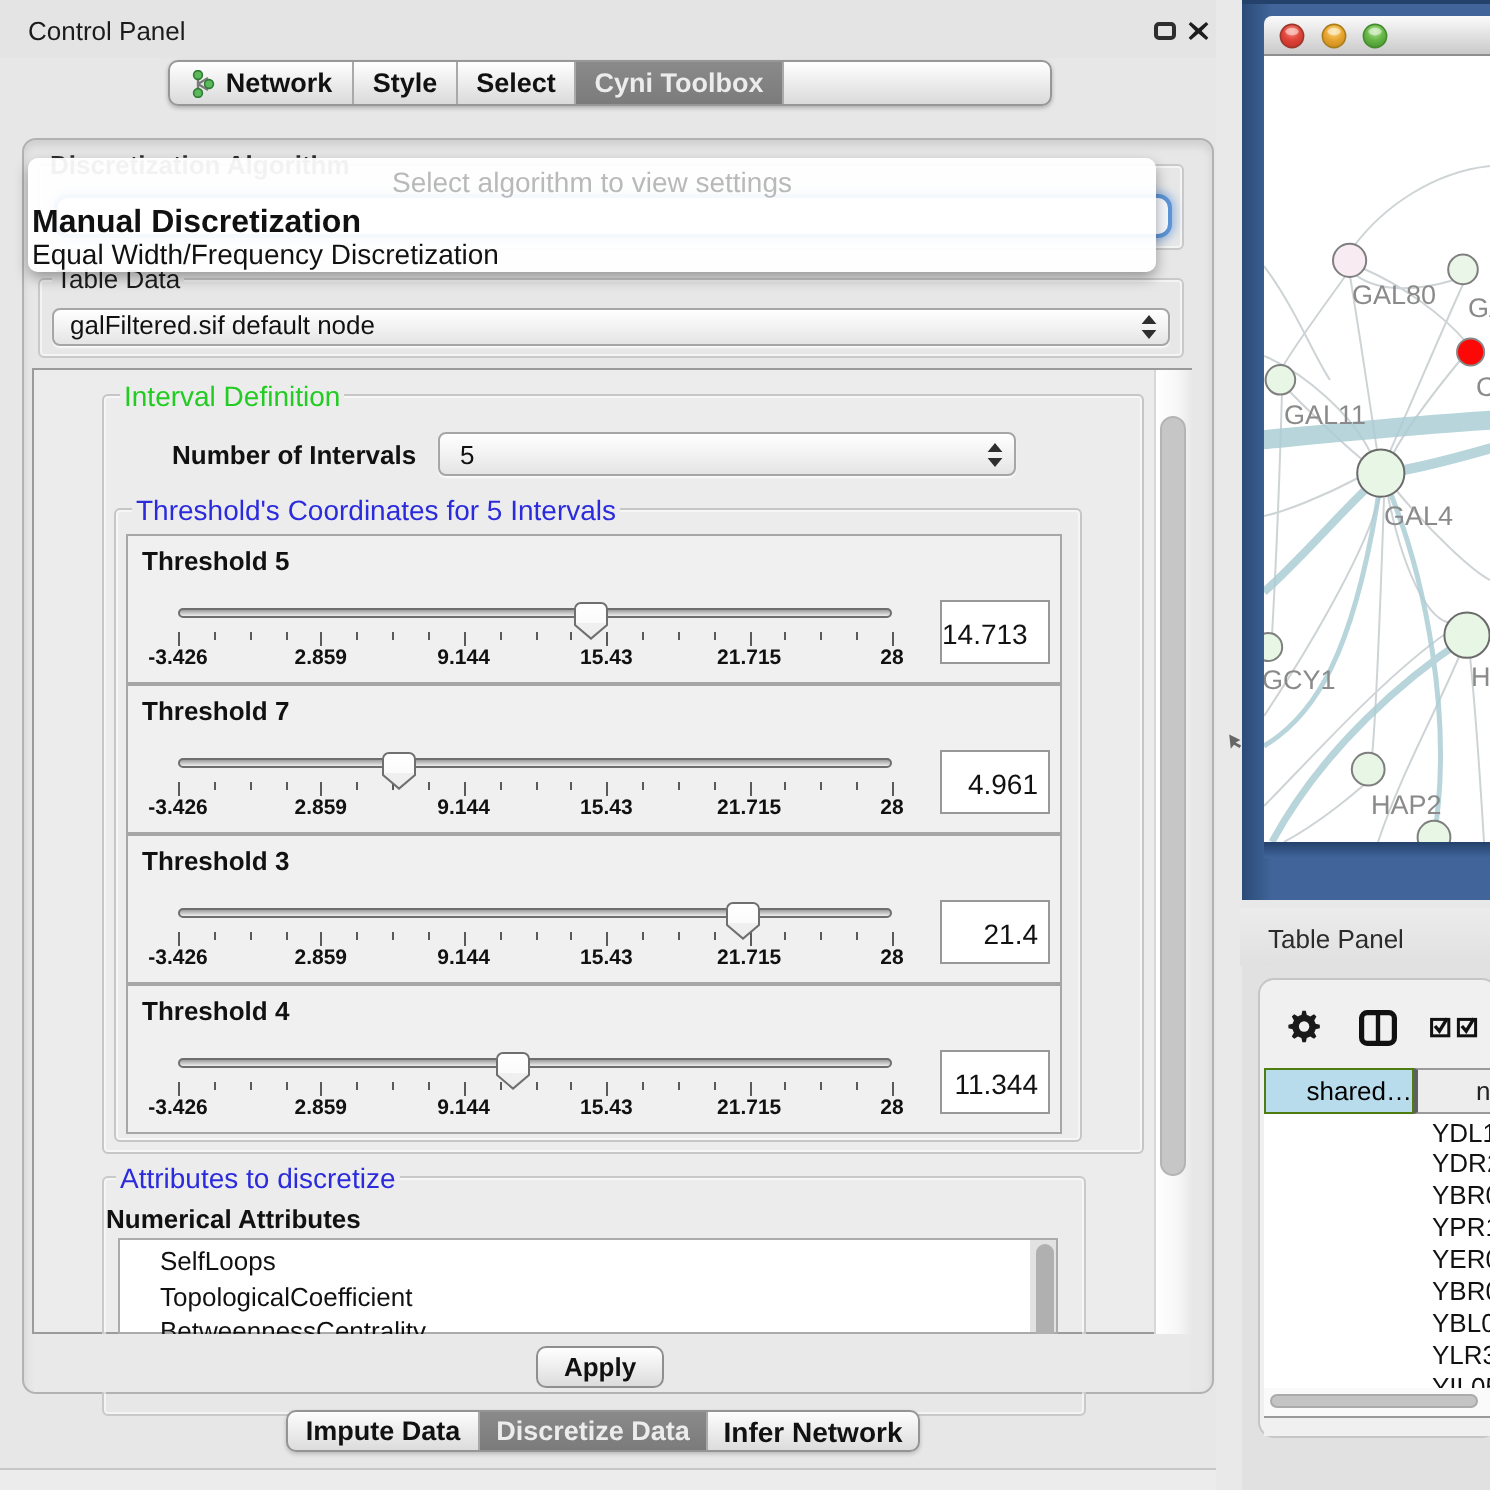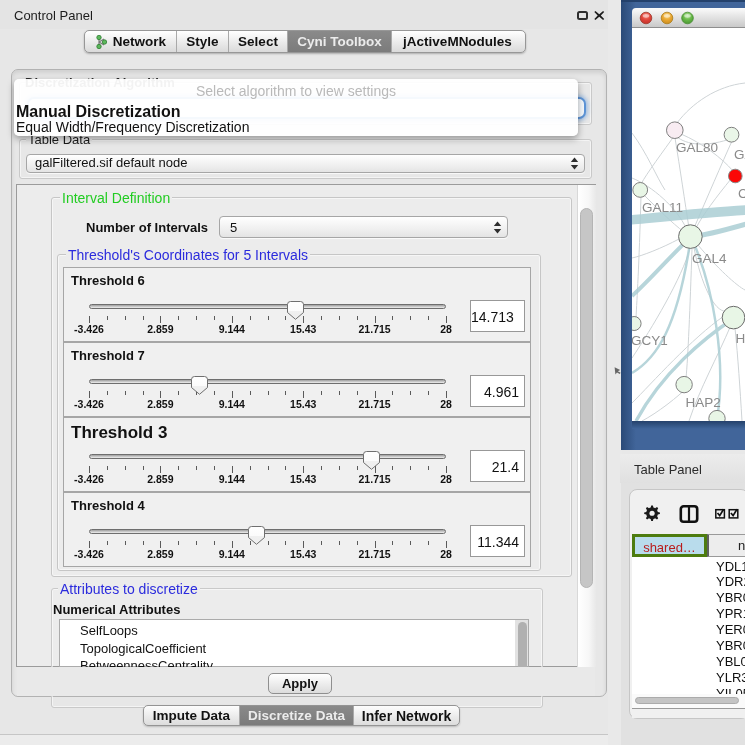--- a/index.html
+++ b/index.html
@@ -28,21 +28,20 @@
   <div style="width:92px;border-right:1px solid #a9a9a9;display:flex;align-items:center;justify-content:center;font-size:13.5px;font-weight:bold;color:#111;">
     <svg width="13" height="14" viewBox="0 0 13 14" style="margin-right:5px;">
       <path d="M4 3 L4 11 M4 7 L9 4 M4 7 L9 10" stroke="#7b7b7b" stroke-width="1.2" fill="none"></path>
       <circle cx="4" cy="2.5" r="2.2" fill="#5cb85c" stroke="#2e7d32" stroke-width="0.8"></circle>
       <circle cx="4" cy="11.5" r="2.2" fill="#5cb85c" stroke="#2e7d32" stroke-width="0.8"></circle>
       <circle cx="9.5" cy="7" r="2.2" fill="#5cb85c" stroke="#2e7d32" stroke-width="0.8"></circle>
     </svg>Network</div>
   <div style="width:52px;border-right:1px solid #a9a9a9;display:flex;align-items:center;justify-content:center;font-size:13.5px;font-weight:bold;color:#111;">Style</div>
   <div style="width:59px;border-right:1px solid #a9a9a9;display:flex;align-items:center;justify-content:center;font-size:13.5px;font-weight:bold;color:#111;">Select</div>
   <div style="width:104px;border-right:1px solid #a9a9a9;display:flex;align-items:center;justify-content:center;font-size:13.5px;font-weight:bold;color:#ececec;background:linear-gradient(#8a8a8a,#7b7b7b);">Cyni Toolbox</div>
-  <div style="width:131px;display:flex;align-items:center;justify-content:center;font-size:13.5px;font-weight:bold;color:#111;">jActiveMNodules</div>
 </div>
 
 <div class="abs" style="left:11px;top:69px;width:596px;height:628px;border:1px solid #b2b2b2;border-radius:7px;background:#e7e7e7;box-shadow:inset 0 3px 4px rgba(0,0,0,.10);"></div>
 
 <div class="abs fieldset" style="left:19px;top:82px;width:573px;height:43px;"></div>
 <div class="abs" style="left:25px;top:75px;font-size:13px;font-weight:bold;color:#2e2e2e;">Discretization Algorithm</div>
 
 <div class="abs" style="left:27px;top:97px;width:559px;height:22px;border:2.5px solid #5d94d6;border-radius:7px;background:#f4f8fc;box-shadow:0 0 4px 1.5px rgba(100,155,220,.6);"></div>
 
 <div class="abs fieldset" style="left:19px;top:139px;width:573px;height:40px;"></div>
@@ -64,21 +63,21 @@
 <div class="abs" style="left:230px;top:219.5px;font-size:13px;color:#111;">5</div>
 <svg class="abs" style="left:493px;top:221px;" width="9" height="13" viewBox="0 0 9 13">
 <path d="M4.5,0.5 L8.2,5 L0.8,5 Z" fill="#2e2e2e"></path>
 <path d="M4.5,12.5 L8.2,8 L0.8,8 Z" fill="#2e2e2e"></path>
 </svg>
 
 <div class="abs fieldset" style="left:57px;top:254px;width:484px;height:317px;border-color:#c6c6c6;"></div>
 <div class="gtitle" style="left:66px;top:247.5px;font-size:14px;line-height:14px;color:#2b2bdd;background:#ececec;">Threshold's Coordinates for 5 Intervals</div>
 
 <div class="abs" style="left:63px;top:267px;width:468px;height:75px;border:1px solid #a6a6a6;background:#f0f0f0;"></div>
-<div class="abs" style="left:71px;top:273px;font-size:13px;font-weight:bold;color:#111;">Threshold 6</div>
+<div class="abs" style="left:71px;top:273px;font-size:13px;font-weight:bold;color:#111;">Threshold 5</div>
 <div class="abs" style="left:89px;top:304px;width:357px;height:5px;border:1px solid #6e6e6e;border-radius:3px;background:linear-gradient(#9e9e9e,#efefef);"></div>
 <div style="position:absolute;left:89.00px;top:315.5px;width:1px;height:7px;background:#5a5a5a;"></div>
 <div style="position:absolute;left:106.85px;top:315.5px;width:1px;height:4px;background:#5a5a5a;"></div>
 <div style="position:absolute;left:124.70px;top:315.5px;width:1px;height:4px;background:#5a5a5a;"></div>
 <div style="position:absolute;left:142.55px;top:315.5px;width:1px;height:4px;background:#5a5a5a;"></div>
 <div style="position:absolute;left:160.40px;top:315.5px;width:1px;height:7px;background:#5a5a5a;"></div>
 <div style="position:absolute;left:178.25px;top:315.5px;width:1px;height:4px;background:#5a5a5a;"></div>
 <div style="position:absolute;left:196.10px;top:315.5px;width:1px;height:4px;background:#5a5a5a;"></div>
 <div style="position:absolute;left:213.95px;top:315.5px;width:1px;height:4px;background:#5a5a5a;"></div>
 <div style="position:absolute;left:231.80px;top:315.5px;width:1px;height:7px;background:#5a5a5a;"></div>
@@ -148,21 +147,21 @@
         <stop offset="0" stop-color="#ffffff"></stop>
         <stop offset="0.55" stop-color="#fbfbfb"></stop>
         <stop offset="0.56" stop-color="#f0f0f0"></stop>
         <stop offset="1" stop-color="#ededed"></stop>
       </linearGradient>
     </defs>
 <path d="M3.5,0.5 L13.5,0.5 A3,3 0 0 1 16.5,3.5 L16.5,11.5 L8.5,18.3 L0.5,11.5 L0.5,3.5 A3,3 0 0 1 3.5,0.5 Z" fill="url(#thg342)" stroke="#6f6f6f" stroke-width="1"></path>
 </svg>
 <div class="abs" style="left:470px;top:375px;width:55px;height:32px;border:1px solid #989898;background:#ffffff;font-size:14px;color:#111;text-align:right;line-height:33px;padding-right:5px;">4.961</div>
 <div class="abs" style="left:63px;top:417px;width:468px;height:75px;border:1px solid #a6a6a6;background:#f0f0f0;"></div>
-<div class="abs" style="left:71px;top:423px;font-size:17px;font-weight:bold;color:#111;">Threshold 3</div>
+<div class="abs" style="left:71px;top:423px;font-size:13px;font-weight:bold;color:#111;">Threshold 3</div>
 <div class="abs" style="left:89px;top:454px;width:357px;height:5px;border:1px solid #6e6e6e;border-radius:3px;background:linear-gradient(#9e9e9e,#efefef);"></div>
 <div style="position:absolute;left:89.00px;top:465.5px;width:1px;height:7px;background:#5a5a5a;"></div>
 <div style="position:absolute;left:106.85px;top:465.5px;width:1px;height:4px;background:#5a5a5a;"></div>
 <div style="position:absolute;left:124.70px;top:465.5px;width:1px;height:4px;background:#5a5a5a;"></div>
 <div style="position:absolute;left:142.55px;top:465.5px;width:1px;height:4px;background:#5a5a5a;"></div>
 <div style="position:absolute;left:160.40px;top:465.5px;width:1px;height:7px;background:#5a5a5a;"></div>
 <div style="position:absolute;left:178.25px;top:465.5px;width:1px;height:4px;background:#5a5a5a;"></div>
 <div style="position:absolute;left:196.10px;top:465.5px;width:1px;height:4px;background:#5a5a5a;"></div>
 <div style="position:absolute;left:213.95px;top:465.5px;width:1px;height:4px;background:#5a5a5a;"></div>
 <div style="position:absolute;left:231.80px;top:465.5px;width:1px;height:7px;background:#5a5a5a;"></div>
@@ -376,21 +375,21 @@
     <path d="M76.5 10 L78.7 12.6 L82.6 6.2" stroke-width="1.7"></path>
     <rect x="88.2" y="6.7" width="8.6" height="8.2" stroke-width="1.5"></rect>
     <path d="M89.9 10 L92.1 12.6 L96 6.2" stroke-width="1.7"></path>
   </g>
 </svg>
 
 <div class="abs" style="left:632px;top:533.5px;width:113px;height:1px;background:#8f8f8f;"></div>
 <div class="abs" style="left:631.5px;top:533.5px;width:1px;height:174px;background:#8f8f8f;"></div>
 <div class="abs" style="left:632px;top:557px;width:113px;height:1px;background:#868686;"></div>
 <div class="abs" style="left:632px;top:534px;width:113px;height:23px;overflow:hidden;">
-  <div style="position:absolute;left:0;top:0;width:75px;height:23px;background:#b9dcec;border:3px solid #4d7c0f;font-size:13px;color:#b91c1c;text-align:center;line-height:22px;">shared…</div>
+  <div style="position:absolute;left:0;top:0;width:75px;height:23px;background:#b9dcec;border:1px solid #4d7c0f;font-size:13px;color:#000000;text-align:right;line-height:22px;">shared…</div>
   <div style="position:absolute;left:75px;top:0;width:61px;height:23px;background:#ededed;border:1px solid #9a9a9a;border-left:2px solid #5f5f5f;font-size:13px;color:#222;text-align:left;padding-left:29px;line-height:22px;">name</div>
 </div>
 <div class="abs" style="left:632px;top:557px;width:113px;height:137px;background:#fff;overflow:hidden;">
   <div style="position:absolute;left:84px;top:1.5px;font-size:13px;color:#111;line-height:15.95px;">YDL194W<br>YDR277C<br>YBR043C<br>YPR145W<br>YER054C<br>YBR045C<br>YBL079W<br>YLR345W<br>YIL052C</div>
 </div>
 
 <div class="abs" style="left:632px;top:694px;width:113px;height:13.5px;background:#fafafa;"></div>
 <div class="abs" style="left:634.5px;top:696.5px;width:104px;height:7px;background:#c4c4c4;border:1px solid #ababab;border-radius:4px;"></div>
 <div class="abs" style="left:632px;top:707.5px;width:113px;height:1px;background:#9a9a9a;"></div>
 <div class="abs" style="left:632px;top:708.5px;width:113px;height:9px;background:#f0f0f0;"></div>

